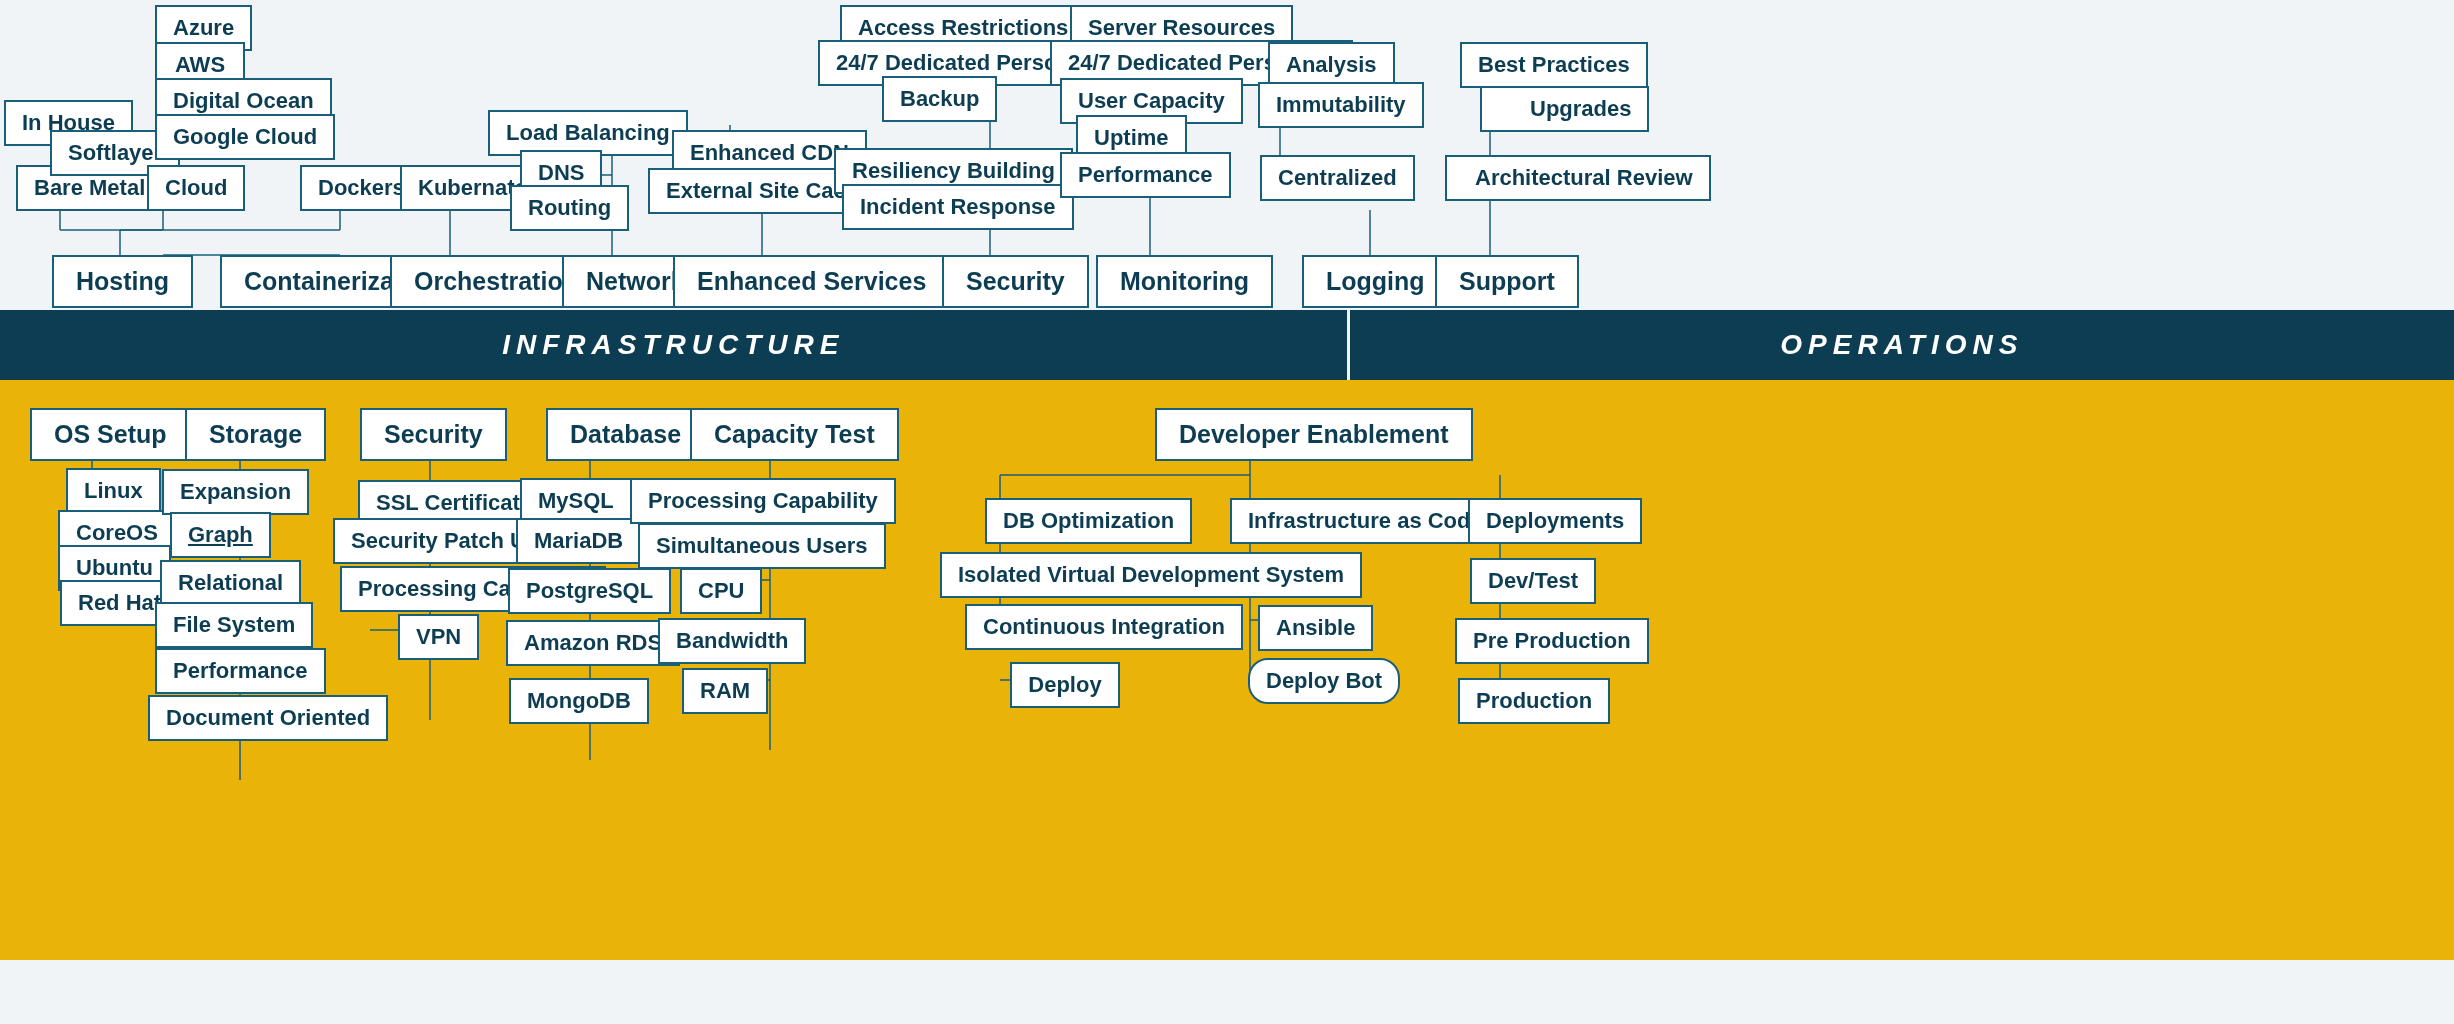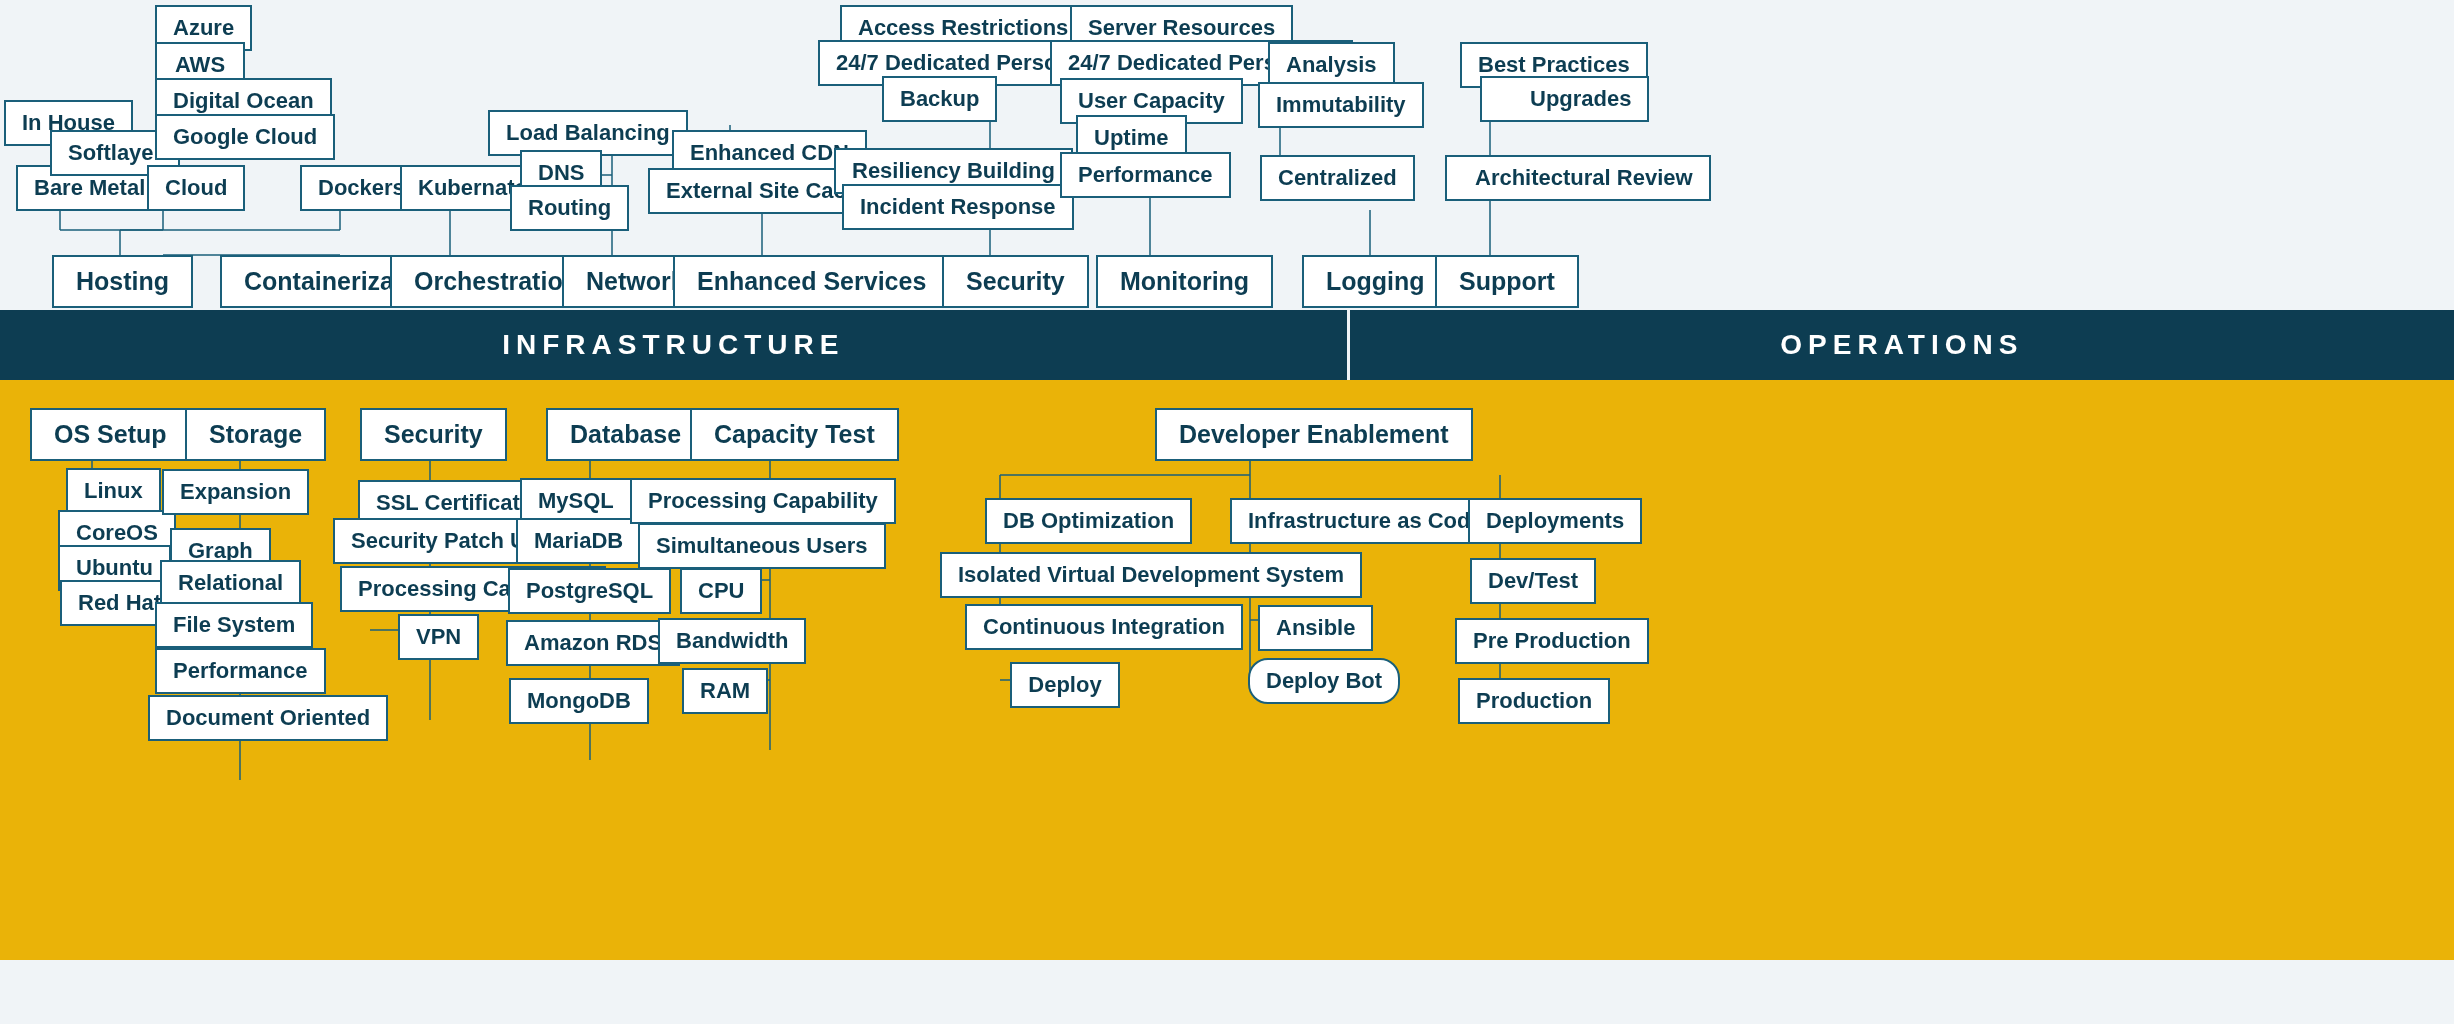--- a/index.html
+++ b/index.html
@@ -52,20 +52,21 @@
       top: 0; left: 0;
       width: 100%;
       height: 100%;
       pointer-events: none;
     }
 
     
     .section-bars {
       display: flex;
       width: 100%;
+      font-style: italic;
     }
 
     .section-bar {
       display: flex;
       align-items: center;
       justify-content: center;
       background: #0d3d52;
       color: white;
       font-size: 28px;
       font-weight: 700;
@@ -219,21 +220,21 @@
     <div class="node" style="left:1076px; top:115px; min-width:100px;">Uptime</div>
     <div class="node" style="left:1060px; top:152px; min-width:130px;">Performance</div>
 
     <div class="node large" style="left:1302px; top:255px; min-width:125px;">Logging</div>
     <div class="node" style="left:1268px; top:42px; min-width:100px;">Analysis</div>
     <div class="node" style="left:1258px; top:82px; min-width:120px;">Immutability</div>
     <div class="node" style="left:1260px; top:155px; min-width:120px;">Centralized</div>
 
     <div class="node large" style="left:1435px; top:255px; min-width:120px;">Support</div>
     <div class="node" style="left:1460px; top:42px; min-width:155px;">Best Practices</div>
-    <div class="node" style="left:1480px; top:76px; min-width:110px;padding-left:48px;">Upgrades</div>
+    <div class="node" style="left:1480px; top:86px; min-width:110px;padding-left:48px;">Upgrades</div>
     <div class="node" style="left:1445px; top:155px; min-width:195px;padding-left:28px;">Architectural Review</div>
   </div>
 
   <div class="section-bars">
     <div class="section-bar infrastructure">
       <span>Infrastructure</span>
     </div>
     <div class="section-bar operations">
       <span>Operations</span>
     </div>
@@ -314,21 +315,21 @@
     </svg>
 
     <div class="node large" style="left:30px; top:28px; min-width:135px;">OS Setup</div>
     <div class="node" style="left:66px; top:88px; min-width:90px;">Linux</div>
     <div class="node" style="left:58px; top:130px; min-width:90px;">CoreOS</div>
     <div class="node" style="left:58px; top:165px; min-width:90px;">Ubuntu</div>
     <div class="node" style="left:60px; top:200px; min-width:90px;">Red Hat</div>
 
     <div class="node large" style="left:185px; top:28px; min-width:115px;">Storage</div>
     <div class="node" style="left:162px; top:89px; min-width:110px;">Expansion</div>
-    <div class="node" style="left:170px; top:148px; min-width:85px;">Graph</div>
+    <div class="node" style="left:170px; top:132px; min-width:85px;text-decoration:underline;">Graph</div>
     <div class="node" style="left:160px; top:180px; min-width:105px;">Relational</div>
     <div class="node" style="left:155px; top:222px; min-width:120px;">File System</div>
     <div class="node" style="left:155px; top:268px; min-width:120px;">Performance</div>
     <div class="node" style="left:148px; top:315px; min-width:150px;">Document Oriented</div>
 
     <div class="node large" style="left:360px; top:28px; min-width:120px;">Security</div>
     <div class="node" style="left:358px; top:100px; min-width:155px;">SSL Certificate</div>
     <div class="node" style="left:333px; top:138px; min-width:200px;">Security Patch Updates</div>
     <div class="node" style="left:340px; top:186px; min-width:185px;">Processing Capability</div>
     <div class="node" style="left:398px; top:234px; min-width:70px;">VPN</div>

